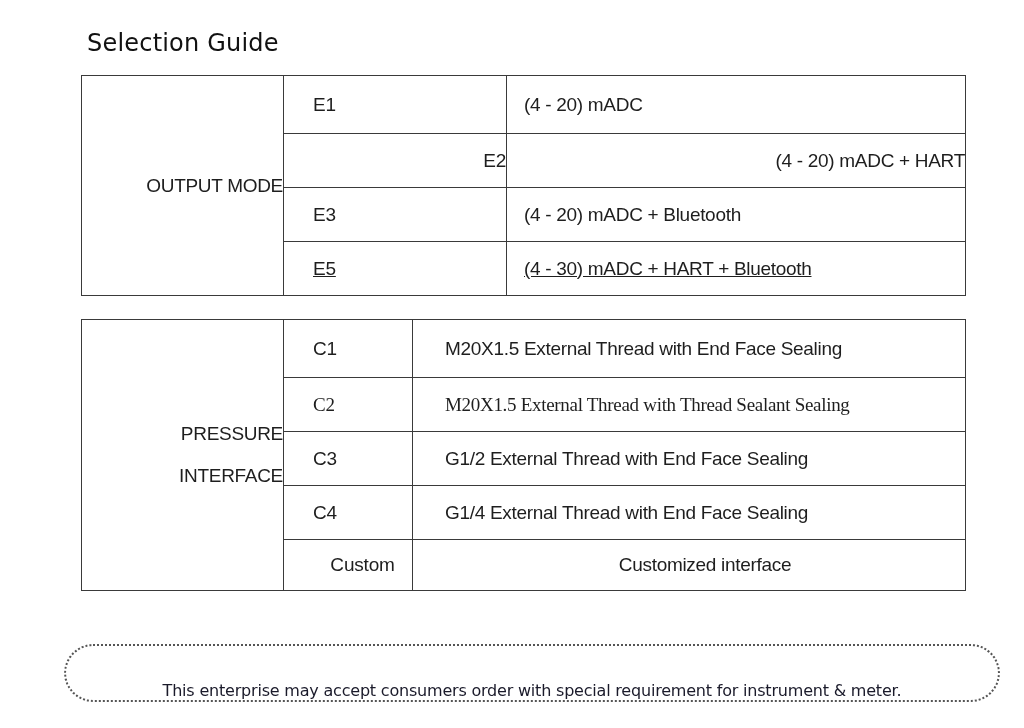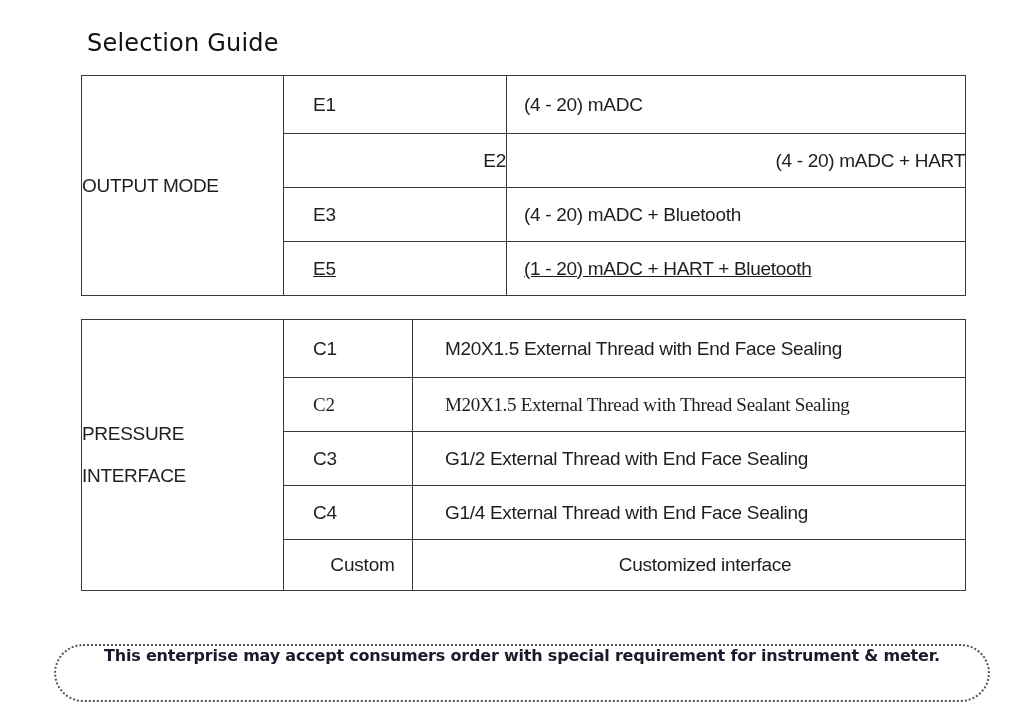--- a/index.html
+++ b/index.html
@@ -36,21 +36,21 @@
       font-family: "Liberation Sans Narrow", "Liberation Sans", sans-serif;
       font-size: 19px;
       color: #1e1e1e;
     }
     table.guide td {
       border: 1.5px solid #3a3a3a;
       padding: 0;
       vertical-align: middle;
     }
     table.guide td.cat {
-      text-align: left;
+      text-align: right;
       line-height: 42px;
       letter-spacing: -0.3px;
     }
     table.guide td.code {
       padding-left: 29px;
       letter-spacing: -0.2px;
     }
     table.guide td.desc {
       padding-left: 25px;
       letter-spacing: -0.3px;
@@ -69,31 +69,30 @@
     #t2 tr.r3 { height: 54px; }
     #t2 tr.r4 { height: 51px; text-align: center; }
     #t2 td.desc { padding-left: 32px; margin-left: 36px; }
 
     .cat-label {
       display: block;
     }
 
     .note {
       position: absolute;
-      left: 54px;
+      left: 64px;
       top: 644px;
       width: 936px;
       height: 58px;
       box-sizing: border-box;
       border: 2px dotted #555;
       border-radius: 30px;
       display: flex;
-      align-items: flex-start;
+      align-items: flex-end;
       justify-content: center;
-      font-weight: bold;
     }
     .note-text {
       font-family: "DejaVu Sans", sans-serif;
       font-size: 16px;
       color: #1a1a2a;
       letter-spacing: -0.2px;
     }
   </style>
 </head>
 <body>
@@ -117,21 +116,21 @@
   <tr class="r1">
     <td class="code">E2</td>
     <td class="desc">(4 - 20) mADC + HART</td>
   </tr>
   <tr class="r2">
     <td class="code">E3</td>
     <td class="desc">(4 - 20) mADC + Bluetooth</td>
   </tr>
   <tr class="r3">
     <td class="code">E5</td>
-    <td class="desc">(1 - 20) mADC + HART + Bluetooth</td>
+    <td class="desc">(4 - 30) mADC + HART + Bluetooth</td>
   </tr>
 </tbody>
   </table>
 
 <table class="guide" id="t2">
   <colgroup>
     <col style="width:202px">
     <col style="width:129px">
     <col style="width:553px">
   </colgroup>

